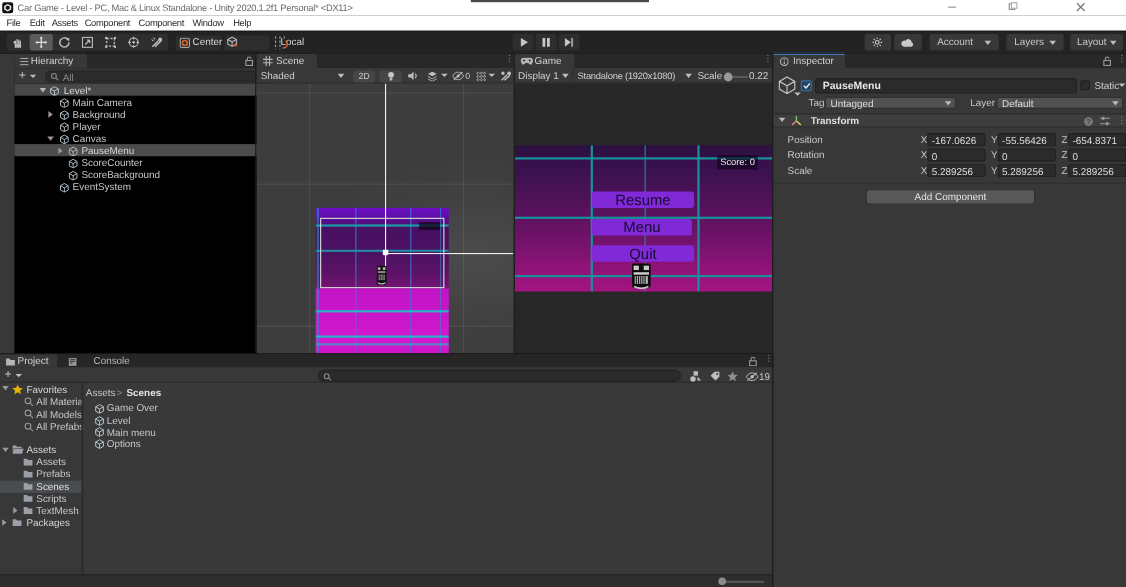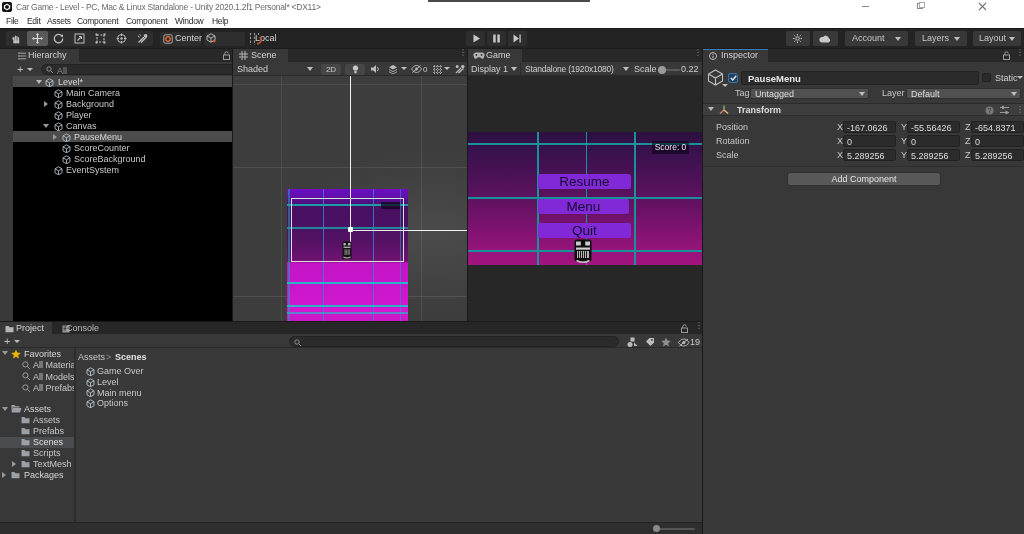--- a/index.html
+++ b/index.html
@@ -440,21 +440,21 @@
   <div class="abs" style="left:0;top:0;width:703px;height:12px;background:#262626;"></div>
   <div class="abs tabactive" style="left:0;top:0;width:52px;height:12px;"></div>
   <svg class="abs" style="left:5px;top:2.5px;" width="9" height="8" viewBox="0 0 9 8">
         <path d="M0.5 1 h3 l1 1.2 h4 v5 h-8 Z" fill="#b5b5b5"></path>
       </svg>
   <div class="abs txt" style="left:16px;top:1px;color:#d2d2d2;">Project</div>
   <svg class="abs" style="left:62px;top:2.5px;" width="8" height="8" viewBox="0 0 8 8">
         <rect x="0.5" y="0.5" width="7" height="7" fill="#9a9a9a"></rect>
         <path d="M1.5 2 H6.5 M1.5 3.5 H6.5 M1.5 5 H4" stroke="#262626" stroke-width="0.8"></path>
       </svg>
-  <div class="abs txt" style="left:66px;top:1px;color:#b9b9b9;">Console</div>
+  <div class="abs txt" style="left:85px;top:1px;color:#b9b9b9;">Console</div>
   <svg class="abs" style="left:680px;top:2px;" width="9" height="9" viewBox="0 0 9 9">
         <rect x="1.5" y="4" width="6" height="4.5" fill="none" stroke="#9a9a9a"></rect>
         <path d="M2.8 4 V2.5 a1.7 1.7 0 0 1 3.4 0" fill="none" stroke="#9a9a9a"></path>
       </svg>
   <div class="abs" style="left:695px;top:2px;color:#9a9a9a;font-size:8px;line-height:3px;">⋮</div>
 
   <div class="abs" style="left:0;top:12px;width:703px;height:14px;background:#383838;border-bottom:1px solid #2a2a2a;"></div>
   <div class="abs" style="left:4px;top:14px;color:#c2c2c2;font-size:11px;line-height:10px;">+</div>
   <div class="abs" style="left:14px;top:18px;width:0;height:0;border-left:3px solid transparent;border-right:3px solid transparent;border-top:3.5px solid #bdbdbd;"></div>
   <div class="abs" style="left:289px;top:14px;width:330px;height:11px;background:#2b2b2b;border:1px solid #232323;border-radius:6px;"></div>

